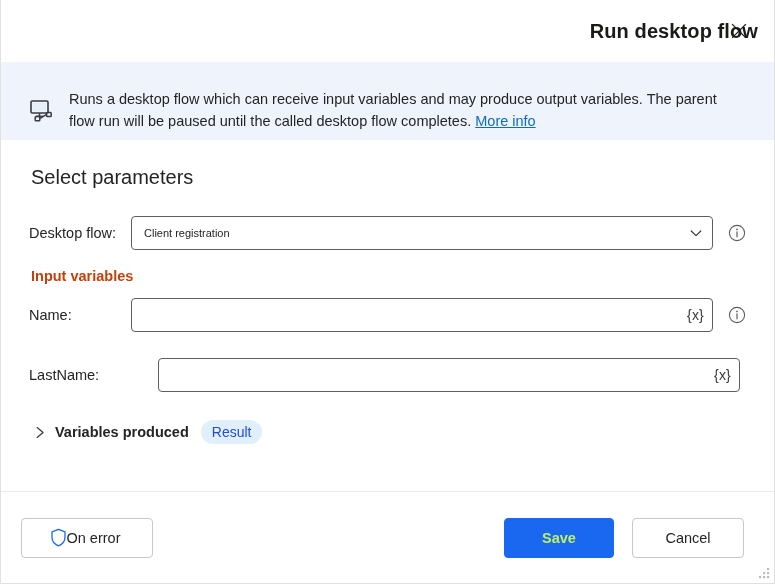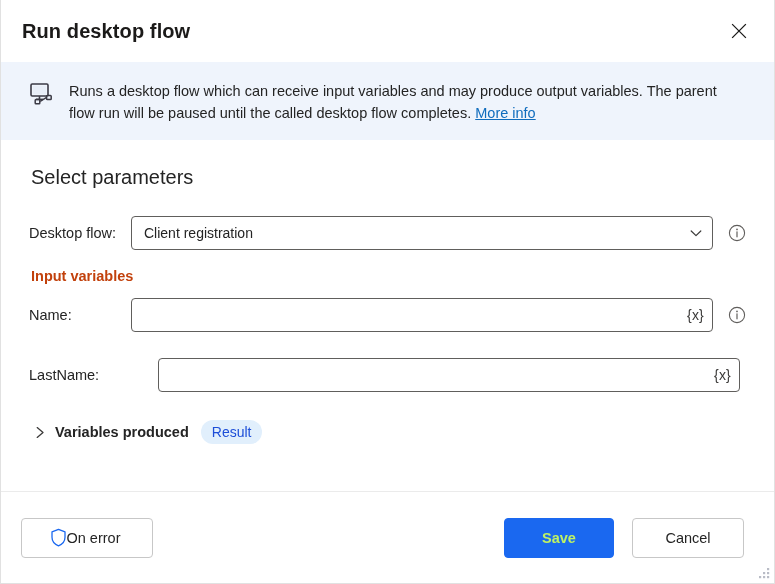--- a/index.html
+++ b/index.html
@@ -29,20 +29,21 @@
 
   
   .header {
     position: relative;
     height: 62px;
     flex: 0 0 62px;
     display: flex;
     align-items: center;
     padding: 0 16px 0 21px;
     box-sizing: border-box;
+    justify-content: flex-end;
   }
   .header-title {
     font-size: 20px;
     font-weight: 600;
     letter-spacing: 0.1px;
     color: #1b1a19;
     line-height: 28px;
   }
   .close-button {
     position: absolute;
@@ -59,21 +60,21 @@
     cursor: pointer;
     padding: 0;
   }
   .close-button svg { display: block; }
 
   
   .info-banner {
     flex: 0 0 78px;
     background: #eff4fc;
     display: flex;
-    align-items: flex-start;
+    align-items: center;
     padding: 18px 30px 0 28px;
     box-sizing: border-box;
   }
   .info-icon {
     flex: 0 0 auto;
     width: 26px;
     height: 24px;
     margin-top: 2px;
     margin-right: 14px;
     display: flex;
@@ -129,21 +130,21 @@
     border: 1px solid #605e5c;
     border-radius: 4px;
     background: #ffffff;
     display: flex;
     align-items: center;
     box-sizing: border-box;
   }
   .field-wrap.dropdown { cursor: pointer; }
   .field-value {
     flex: 1 1 auto;
-    font-size: 14px;
+    font-size: 11px;
     color: #242424;
     padding: 0 10px 0 12px;
     white-space: nowrap;
     overflow: hidden;
     text-overflow: ellipsis;
   }
   .text-input {
     flex: 1 1 auto;
     border: 0;
     outline: none;

